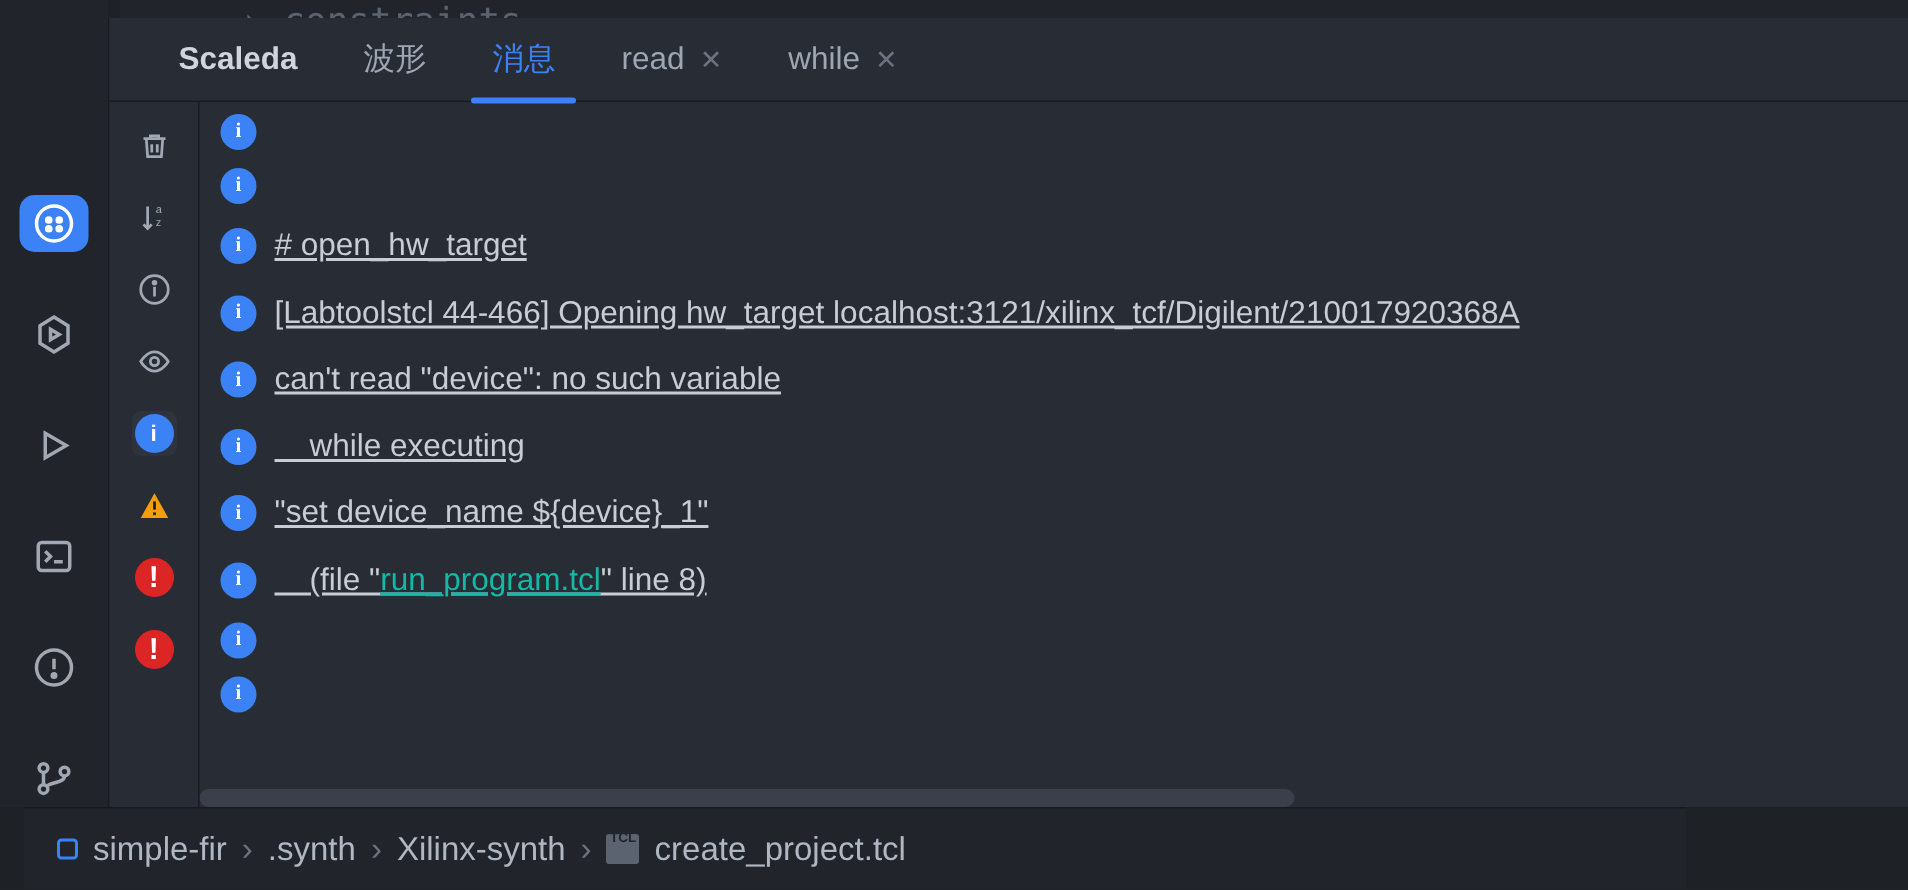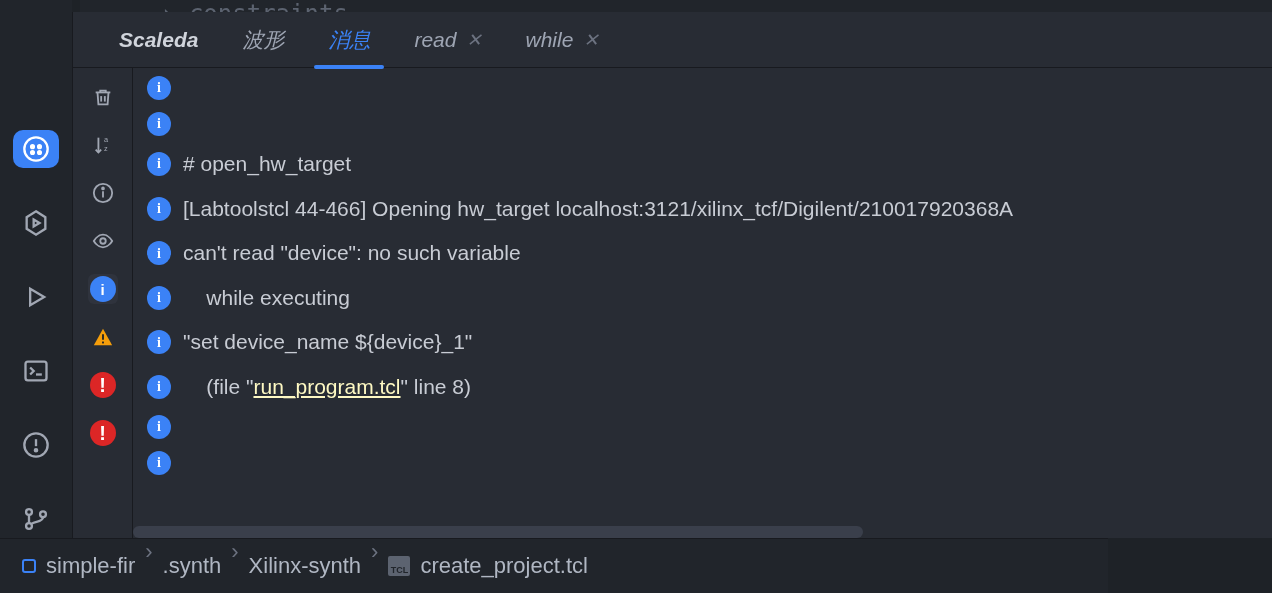--- a/index.html
+++ b/index.html
@@ -44,21 +44,21 @@
 
   
   .tabs-row {
     height: 56px; display: flex; align-items: center; gap: 0;
     padding: 0 10px 0 24px; border-bottom: 1px solid #181a1f;
     background: #282c34;
   }
   .ptab {
     padding: 0 22px; height: 56px; line-height: 56px;
     color: #9ea5b3; cursor: pointer; position: relative;
-    font-size: 21px; display: flex; gap: 10px; font-style: italic;
+    font-size: 21px; display: flex; gap: 10px;
   }
   .ptab.bold { font-weight: 600; color: #d0d4db; }
   .ptab.active { color: #3b82f6; }
   .ptab.active::after {
     content: ""; position: absolute; left: 8px; right: 8px; bottom: -1px;
     height: 4px; background: #3b82f6; border-radius: 2px;
   }
   .ptab .close-x { color: #6c7280; font-size: 18px; }
 
   
@@ -91,46 +91,46 @@
     display: flex; flex-direction: column; gap: 12px;
     position: relative;
   }
   .msg-row { display: flex; align-items: center; gap: 12px; }
   .msg-row .bullet {
     flex: 0 0 24px; width: 24px; height: 24px; border-radius: 50%;
     background: #3b82f6; color: #fff; font-weight: 700;
     display: flex; align-items: center; justify-content: center;
     font-size: 14px; font-family: Georgia, serif;
   }
-  .msg-row .txt { color: #c8ccd4; white-space: pre; }
-  .msg-row .txt .link { color: #fef9c3; text-decoration: underline; cursor: pointer; }
+  .msg-row .txt { color: #c8ccd4; white-space: pre; text-decoration: underline; }
+  .msg-row .txt .link { color: #14b8a6; text-decoration: underline; cursor: pointer; }
 
   .hscroll {
     position: absolute; left: 0; bottom: 0; height: 12px; width: 730px;
     background: #3a3f4b; border-radius: 6px;
   }
 
   
   .status-bar {
-    position: absolute; left: 0; bottom: 0; width: 1108px; height: 55px;
+    position: absolute; left: 16px; bottom: 0; width: 1108px; height: 55px;
     background: #21252b; border-top: 1px solid #181a1f;
-    display: flex; padding-left: 22px; gap: 10px;
+    display: flex; align-items: center; padding-left: 22px; gap: 10px;
     font-size: 22px; color: #b0b7c3;
   }
   .status-bar .crumb { display: flex; align-items: center; gap: 10px; cursor: pointer; }
   .status-bar .sep { color: #6c7280; }
   .sq-icon {
     width: 14px; height: 14px; border: 2px solid #3b82f6; border-radius: 3px;
     display: inline-block;
   }
   .tcl-icon {
     width: 22px; height: 20px; background: #5c6370;
     display: inline-flex; align-items: flex-end; justify-content: center;
     color: #21252b; font-size: 9px; font-weight: 700; border-radius: 2px;
-    padding-bottom: 1px;
+    padding-bottom: 13px;
   }
 </style>
 </head>
 <body>
 
 <div class="top-strip">
   <span>› constraints</span>
 </div>
 
 <div class="activity-bar">

